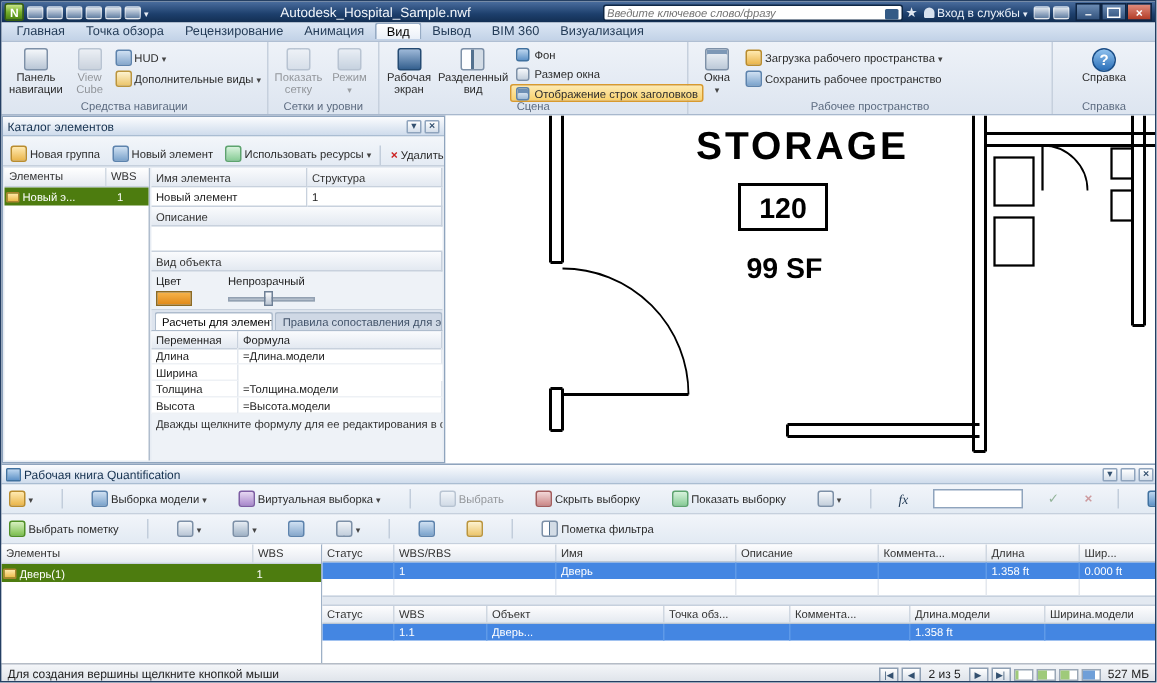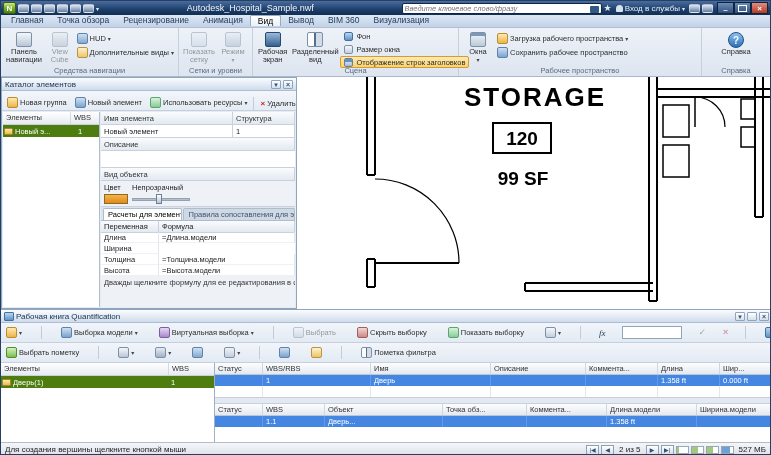--- a/index.html
+++ b/index.html
@@ -83,24 +83,24 @@
 .trow.sel{background:#4d7c0f;color:#fff}
 .folder{width:9px;height:7px;background:linear-gradient(#ffe9a8,#ecba4a);border:1px solid #ad judicial}
 .folder{width:9px;height:7px;background:linear-gradient(#ffe9a8,#ecba4a);border:1px solid #a98430;border-radius:1px;flex:0 0 auto}
 .tlabel{flex:1;white-space:nowrap;overflow:hidden}
 .twbs{width:20px;text-align:left}
 .cat-props{position:absolute;left:99px;top:34px;right:1px;bottom:1px;background:#eef2f7;font-size:7.5px}
 .prow{display:flex;height:13px;align-items:center}
 .pcell{padding:0 3px;border-right:1px solid #c8d1dd;border-bottom:1px solid #c8d1dd;height:100%;display:flex;align-items:center;white-space:nowrap;overflow:hidden}
 .phdr{background:linear-gradient(#fafbfd,#e3e9f1);color:#333}
 .pval{background:#fff}
-.pc1{width:132px}
+.pc1{width:104px}
 .pc2{flex:1}
 .descarea{height:17px;background:#fff;border-bottom:1px solid #c8d1dd}
-.colorrow{display:flex;height:26px;border-bottom:1px solid #c8d1dd;padding:2px 3px;gap:4px}
+.colorrow{display:flex;height:26px;border-bottom:1px solid #c8d1dd;padding:2px 3px;gap:24px}
 .ccol{display:flex;flex-direction:column;gap:2px}
 .swatch{width:24px;height:10px;background:linear-gradient(#f7b34a,#e08a1a);border:1px solid #8c6a23}
 .slider{position:relative;width:58px;height:10px;display:block}
 .sl-track{position:absolute;left:0;right:0;top:4px;height:3px;background:#b4bfcc;border:1px solid #93a1b2}
 .sl-thumb{position:absolute;left:24px;top:0;width:6px;height:10px;background:linear-gradient(#fdfdfe,#b9c4d2);border:1px solid #6e8096}
 .ptabs{display:flex;height:14px;align-items:flex-end;background:#dde4ee;padding-left:2px;gap:1px;border-bottom:1px solid #aebccd}
 .ptab{padding:1px 4px;font-size:7.5px;white-space:nowrap;overflow:hidden;background:#cfd8e5;border:1px solid #aebccd;border-bottom:none;border-radius:2px 2px 0 0;color:#42536a}
 .ptab.active{background:#fff;color:#000}
 .ftable{background:#fff}
 .frow{display:flex;height:11px;font-size:7.5px}

